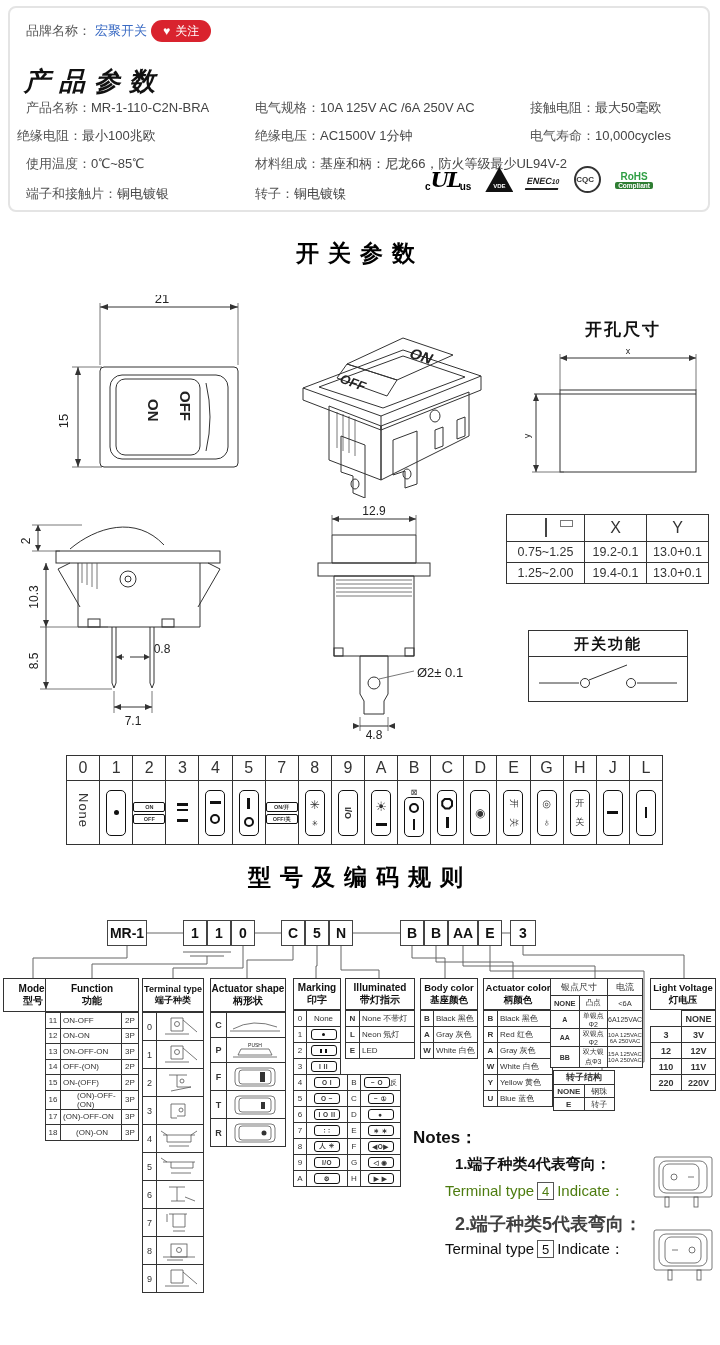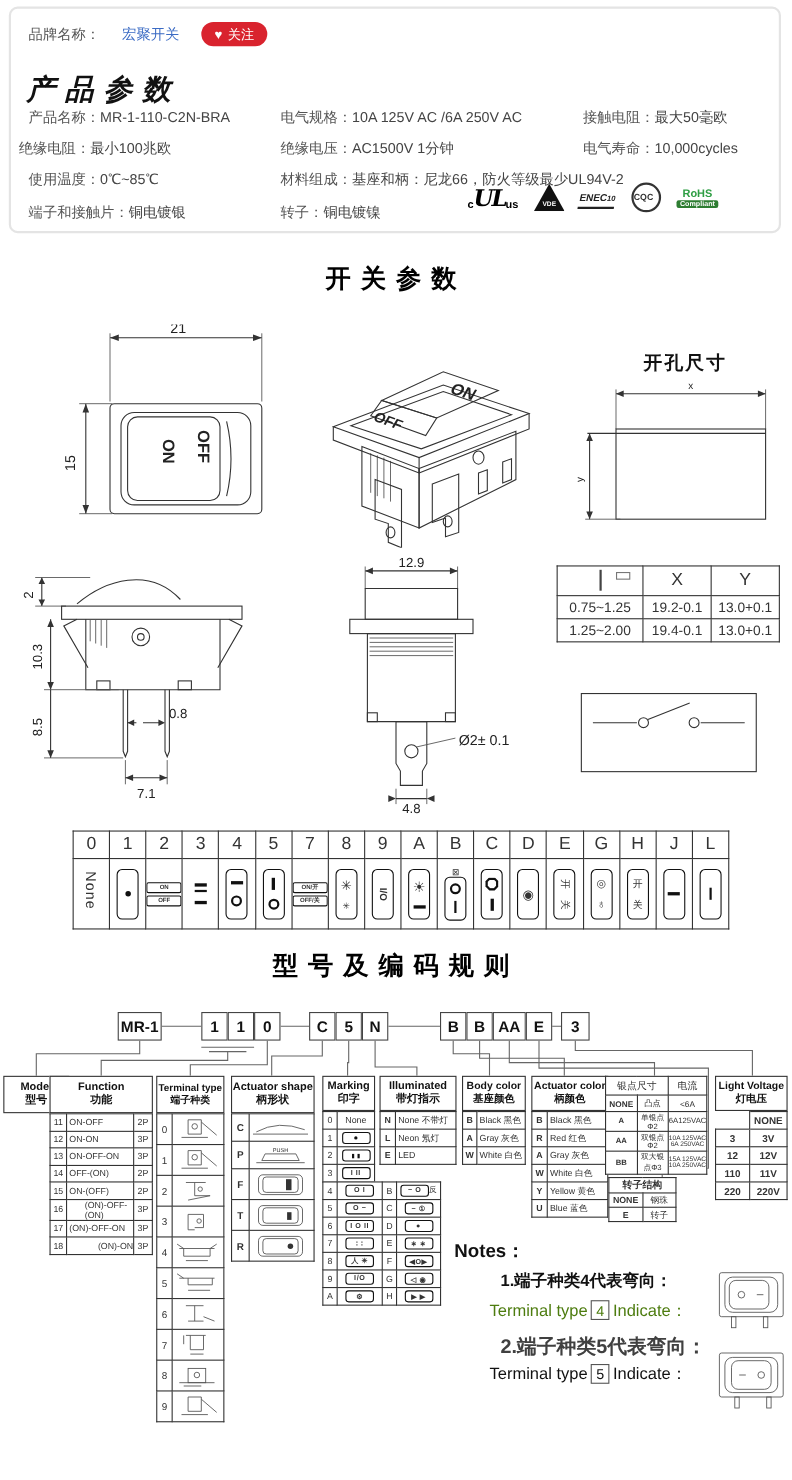--- a/index.html
+++ b/index.html
@@ -36,21 +36,21 @@
 .hatch i{position:absolute;left:14px;top:1px;width:13px;height:7px;background:#fff;border:.5px solid #777}
 .notebox{display:inline-block;border:1px solid #555;min-width:17px;height:18px;line-height:18px;text-align:center;font-size:13px;margin:0 3px}
 .codebox{position:absolute;border:1px solid #444;background:#fff;text-align:center;font-weight:bold;font-size:14px;color:#111;height:26px;line-height:24px;z-index:2}
 </style>
 </head>
 <body>
 
 <div id="root">
 
   <div class="abs card" style="left:8px;top:6px;width:702px;height:206px">
-    <div class="abs" style="left:16px;top:12px;display:flex;align-items:center;gap:20px">
+    <div class="abs" style="left:16px;top:12px;display:flex;align-items:center;gap:4px">
       <span class="lbl">品牌名称：</span>
       <a href="#" class="brand">宏聚开关</a>
       <button class="follow">
           <span>♥</span>
           <span>关注</span>
         </button>
     </div>
     <div class="abs calig" style="left:14px;top:56px">产品参数</div>
 
     <div class="abs" style="left:16px;top:90px"><span class="lbl">产品名称：</span><span class="val">MR-1-110-C2N-BRA</span></div>
@@ -228,20 +228,21 @@
     </tr>
     <tr style="height:21px;font-size:12.5px">
       <td>1.25~2.00</td>
           <td>19.4-0.1</td>
           <td>13.0+0.1</td>
     </tr>
   </tbody>
     </table>
 
   <div class="abs" style="left:528px;top:630px;width:160px;height:72px;border:1px solid #333;background:#fff">
+    <div style="text-align:center;font-size:15px;font-weight:bold;letter-spacing:2px;border-bottom:1px solid #333;height:26px;line-height:26px;color:#111">开关功能</div>
     <svg width="158" height="44" viewBox="0 0 158 44">
       <line class="dln" x1="10" y1="26" x2="50" y2="26"></line>
       <circle class="dln" cx="56" cy="26" r="4.5"></circle>
       <line class="dln" x1="60" y1="23" x2="98" y2="8"></line>
       <circle class="dln" cx="102" cy="26" r="4.5"></circle>
       <line class="dln" x1="108" y1="26" x2="148" y2="26"></line>
     </svg>
   </div>
 
   <table class="g" style="left:66px;top:755px;width:597px">
@@ -441,21 +442,21 @@
           <td style="text-align:left;padding-left:16px">(ON)-OFF-(ON)</td>
           <td>3P</td>
         </tr>
     <tr style="height:15.5px">
           <td>17</td>
           <td style="text-align:left;padding-left:2px">(ON)-OFF-ON</td>
           <td>3P</td>
         </tr>
     <tr style="height:15.5px">
           <td>18</td>
-          <td style="text-align:right;padding-left:2px">(ON)-ON</td>
+          <td style="text-align:center;padding-left:2px">(ON)-ON</td>
           <td>3P</td>
         </tr>
   </tbody>
     </table>
 
   <div class="hdr" style="left:142px;top:978px;width:62px;height:34px;font-size:9px;z-index:2">
     <span>Terminal type</span>
       <span>端子种类</span>
   </div>
   <table class="g" style="left:142px;top:1012px;width:62px;font-size:9px">

